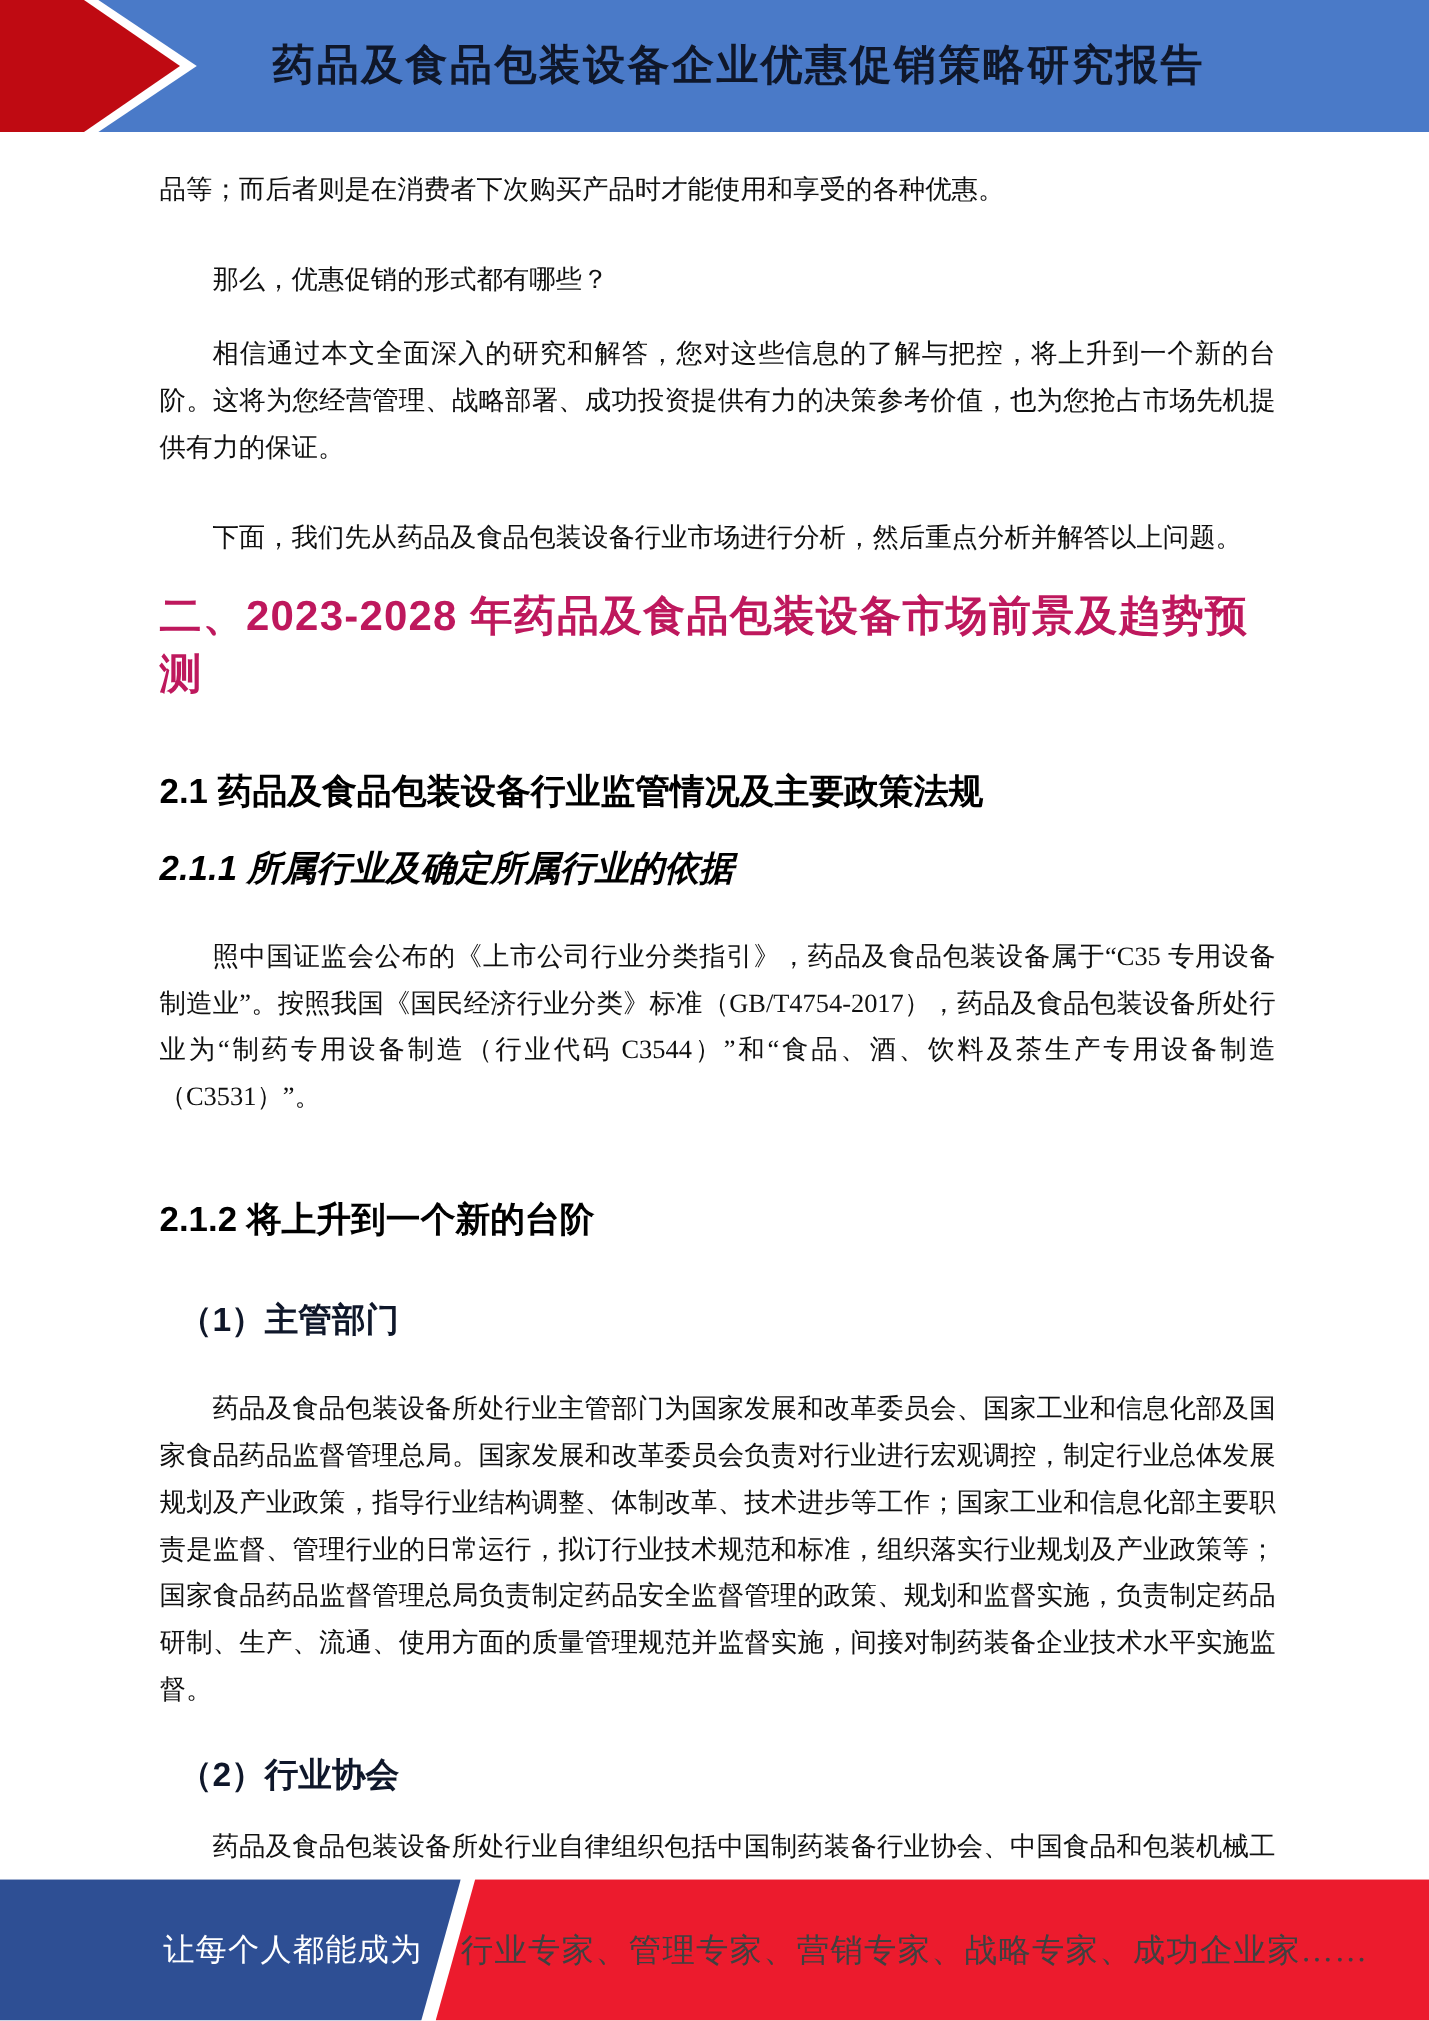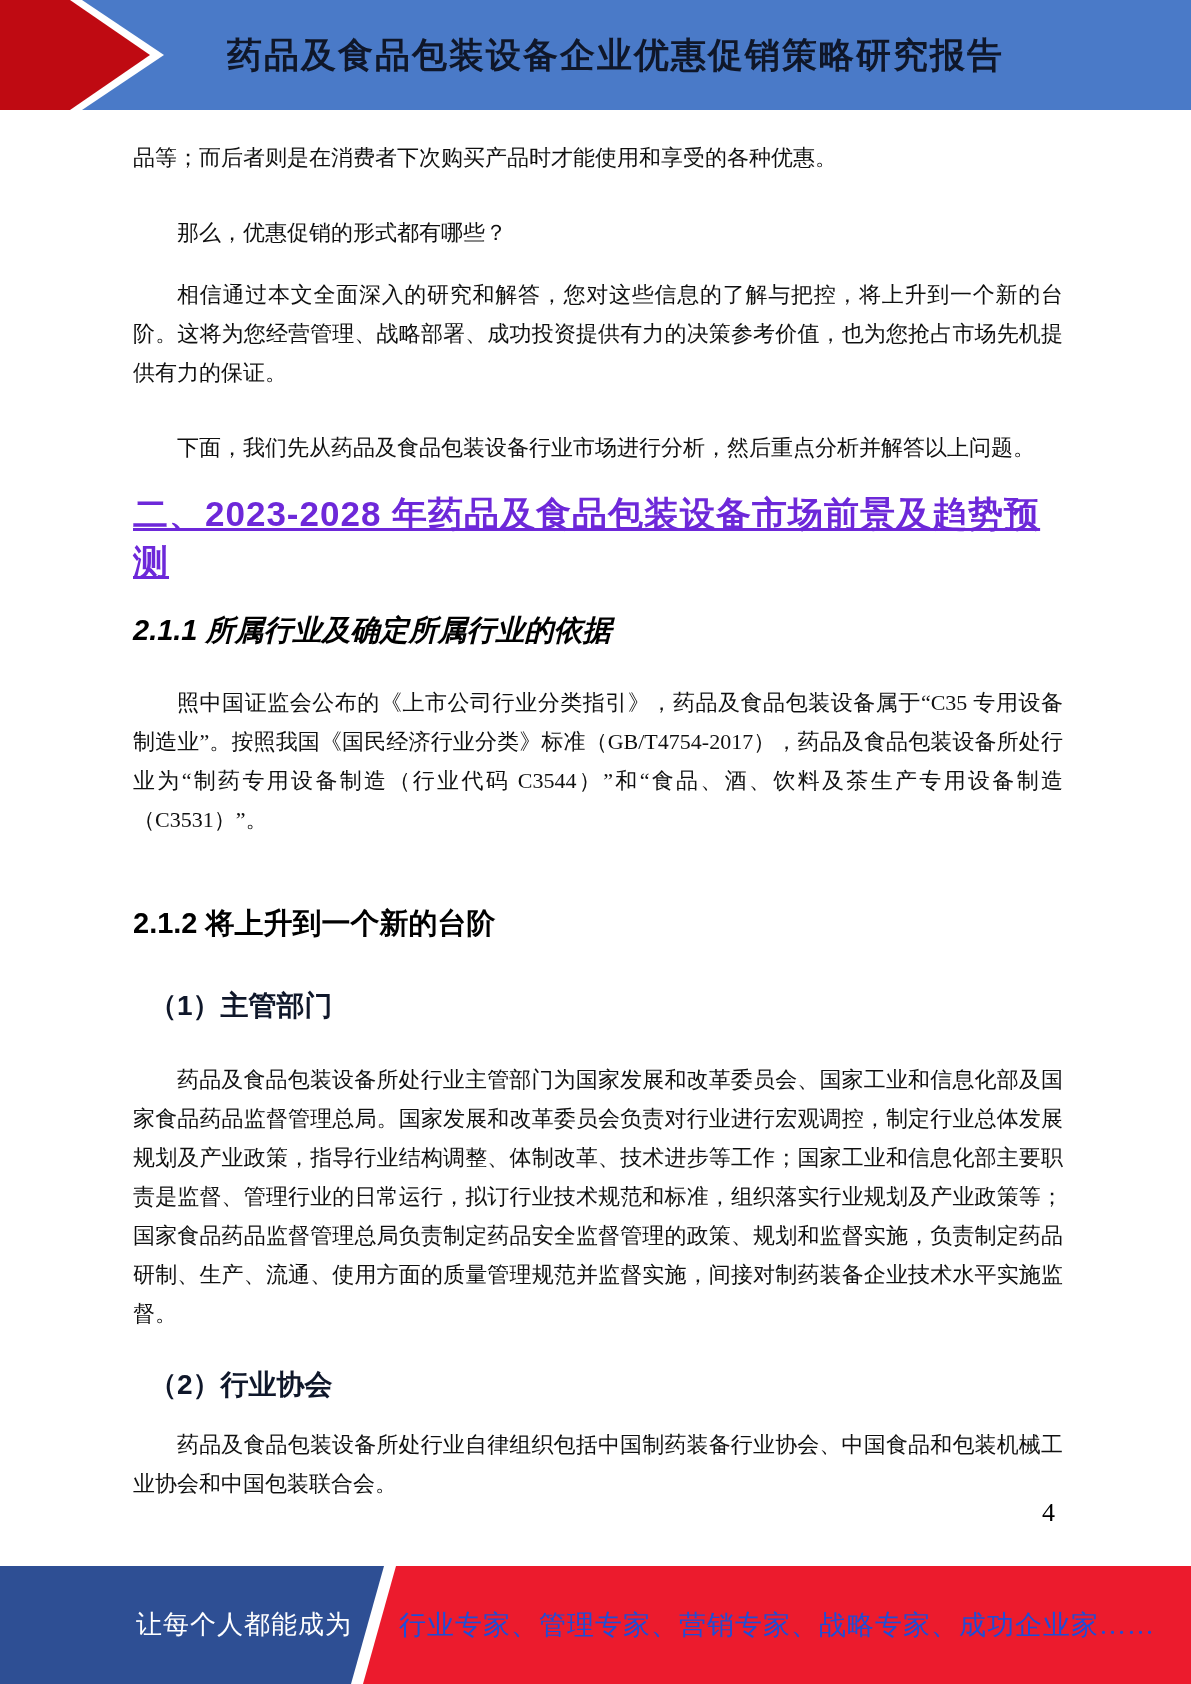--- a/index.html
+++ b/index.html
@@ -39,21 +39,21 @@
   .para{
     margin:0;
     font:22px/39px "Liberation Serif","DejaVu Serif",serif;
     text-align:justify;text-align-last:left;
     text-indent:44px;
   }
   .noindent{text-indent:0;}
   .h-big{
     margin:0;
     font:bold 35px/48px "Liberation Sans","DejaVu Sans",sans-serif;
-    color:#6d28d9;letter-spacing:1px;text-decoration:underline;
+    color:#be185d;letter-spacing:1px;
   }
   .h-mid{
     margin:0;
     font:bold 29px/40px "Liberation Sans","DejaVu Sans",sans-serif;
     color:#000;
   }
   .h-small{
     margin:16px;
     font:bold 28px/40px "Liberation Sans","DejaVu Sans",sans-serif;
     color:#0f172a;
@@ -80,22 +80,22 @@
     position:absolute;inset:0;background:var(--footer-red);
     clip-path:polygon(396px 0,100% 0,100% 100%,363px 100%);
   }
   .f-left-text{
     position:absolute;left:0;width:352px;top:50%;transform:translateY(-50%);
     text-align:right;color:#ffffff;
     font:26px/1.2 "Liberation Serif","DejaVu Serif",serif;
     letter-spacing:1px;
   }
   .f-right-text{
-    position:absolute;left:399px;top:50%;transform:translateY(-50%);
-    color:#1d4ed8;
+    position:absolute;left:384px;top:50%;transform:translateY(-50%);
+    color:#404040;
     font:27px/1.2 "Liberation Serif","DejaVu Serif",serif;
     letter-spacing:1px;
   }
 </style>
 </head>
 <body>
 
 <div class="page">
 
   <header class="banner">
@@ -106,20 +106,21 @@
     <h1 class="banner-title">药品及食品包装设备企业优惠促销策略研究报告</h1>
   </header>
 
   <main class="content">
     <p class="para noindent mtA">品等；而后者则是在消费者下次购买产品时才能使用和享受的各种优惠。</p>
     <p class="para mtB">那么，优惠促销的形式都有哪些？</p>
     <p class="para mtD">相信通过本文全面深入的研究和解答，您对这些信息的了解与把控，将上升到一个新的台阶。这将为您经营管理、战略部署、成功投资提供有力的决策参考价值，也为您抢占市场先机提供有力的保证。</p>
     <p class="para mtC">下面，我们先从药品及食品包装设备行业市场进行分析，然后重点分析并解答以上问题。</p>
 
     <h2 class="h-big mtH1">二、2023-2028 年药品及食品包装设备市场前景及趋势预测</h2>
+    <h3 class="h-mid mtH2">2.1 药品及食品包装设备行业监管情况及主要政策法规</h3>
     <h4 class="h-mid mtH3">2.1.1 所属行业及确定所属行业的依据</h4>
 
     <p class="para mtE">照中国证监会公布的《上市公司行业分类指引》，药品及食品包装设备属于“C35 专用设备制造业”。按照我国《国民经济行业分类》标准（GB/T4754-2017），药品及食品包装设备所处行业为“制药专用设备制造（行业代码 C3544）”和“食品、酒、饮料及茶生产专用设备制造（C3531）”。</p>
 
     <h4 class="h-mid mtH4">2.1.2 将上升到一个新的台阶</h4>
     <h5 class="h-small mtH5">（1）主管部门</h5>
 
     <p class="para mtF">药品及食品包装设备所处行业主管部门为国家发展和改革委员会、国家工业和信息化部及国家食品药品监督管理总局。国家发展和改革委员会负责对行业进行宏观调控，制定行业总体发展规划及产业政策，指导行业结构调整、体制改革、技术进步等工作；国家工业和信息化部主要职责是监督、管理行业的日常运行，拟订行业技术规范和标准，组织落实行业规划及产业政策等；国家食品药品监督管理总局负责制定药品安全监督管理的政策、规划和监督实施，负责制定药品研制、生产、流通、使用方面的质量管理规范并监督实施，间接对制药装备企业技术水平实施监督。</p>
 
     <h5 class="h-small mtH6">（2）行业协会</h5>

